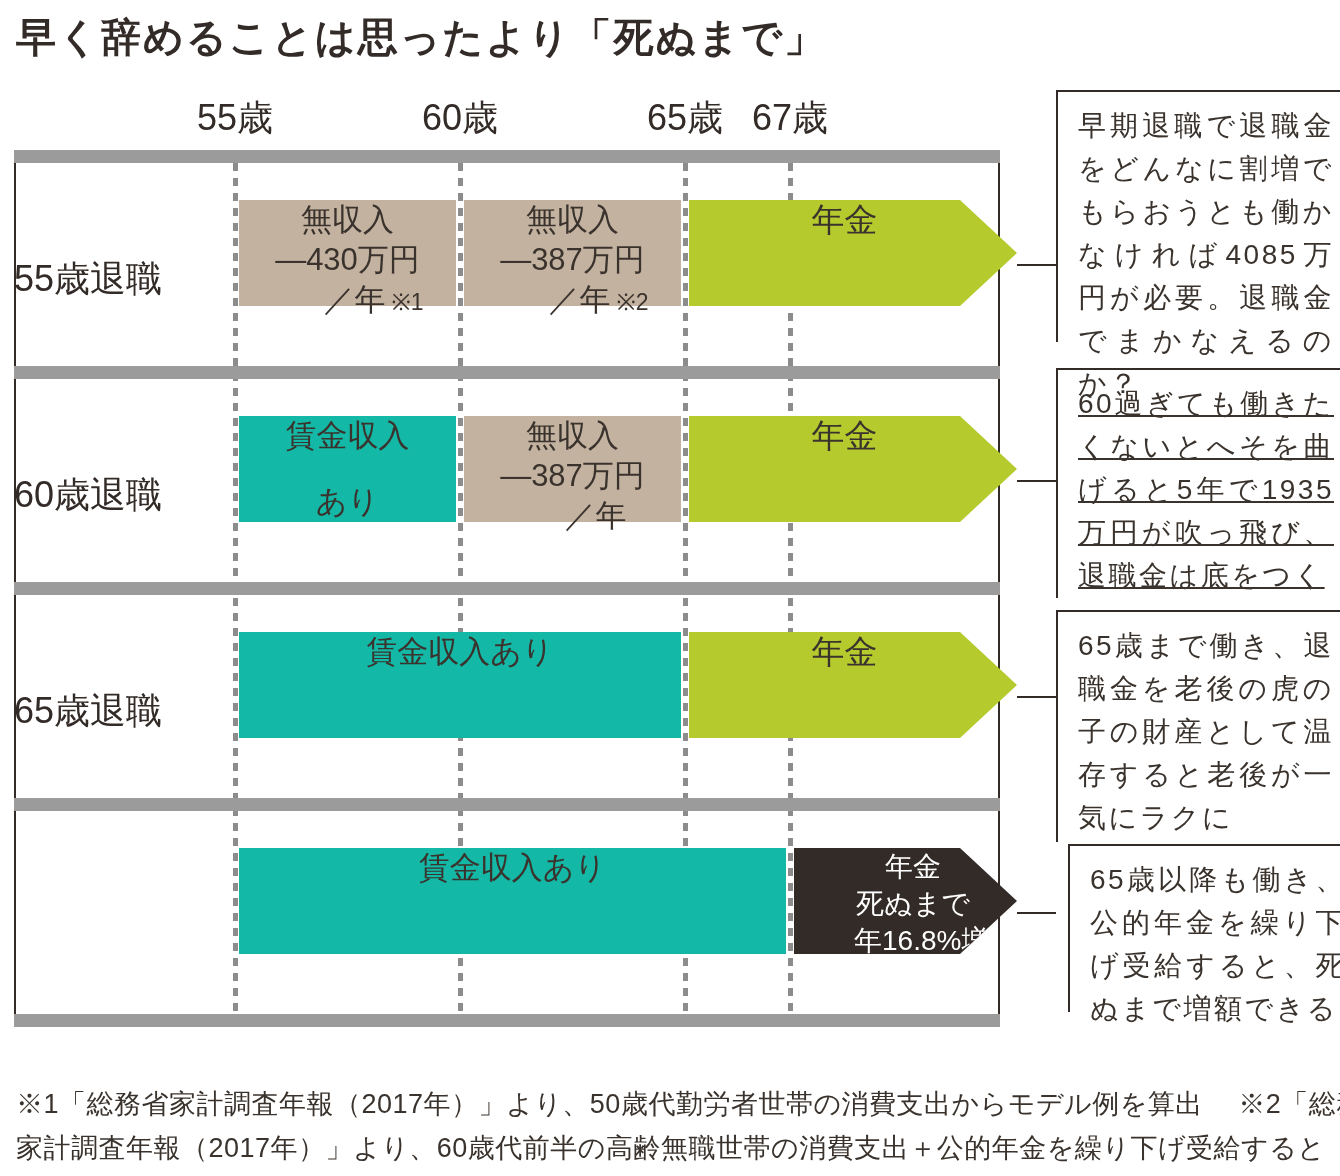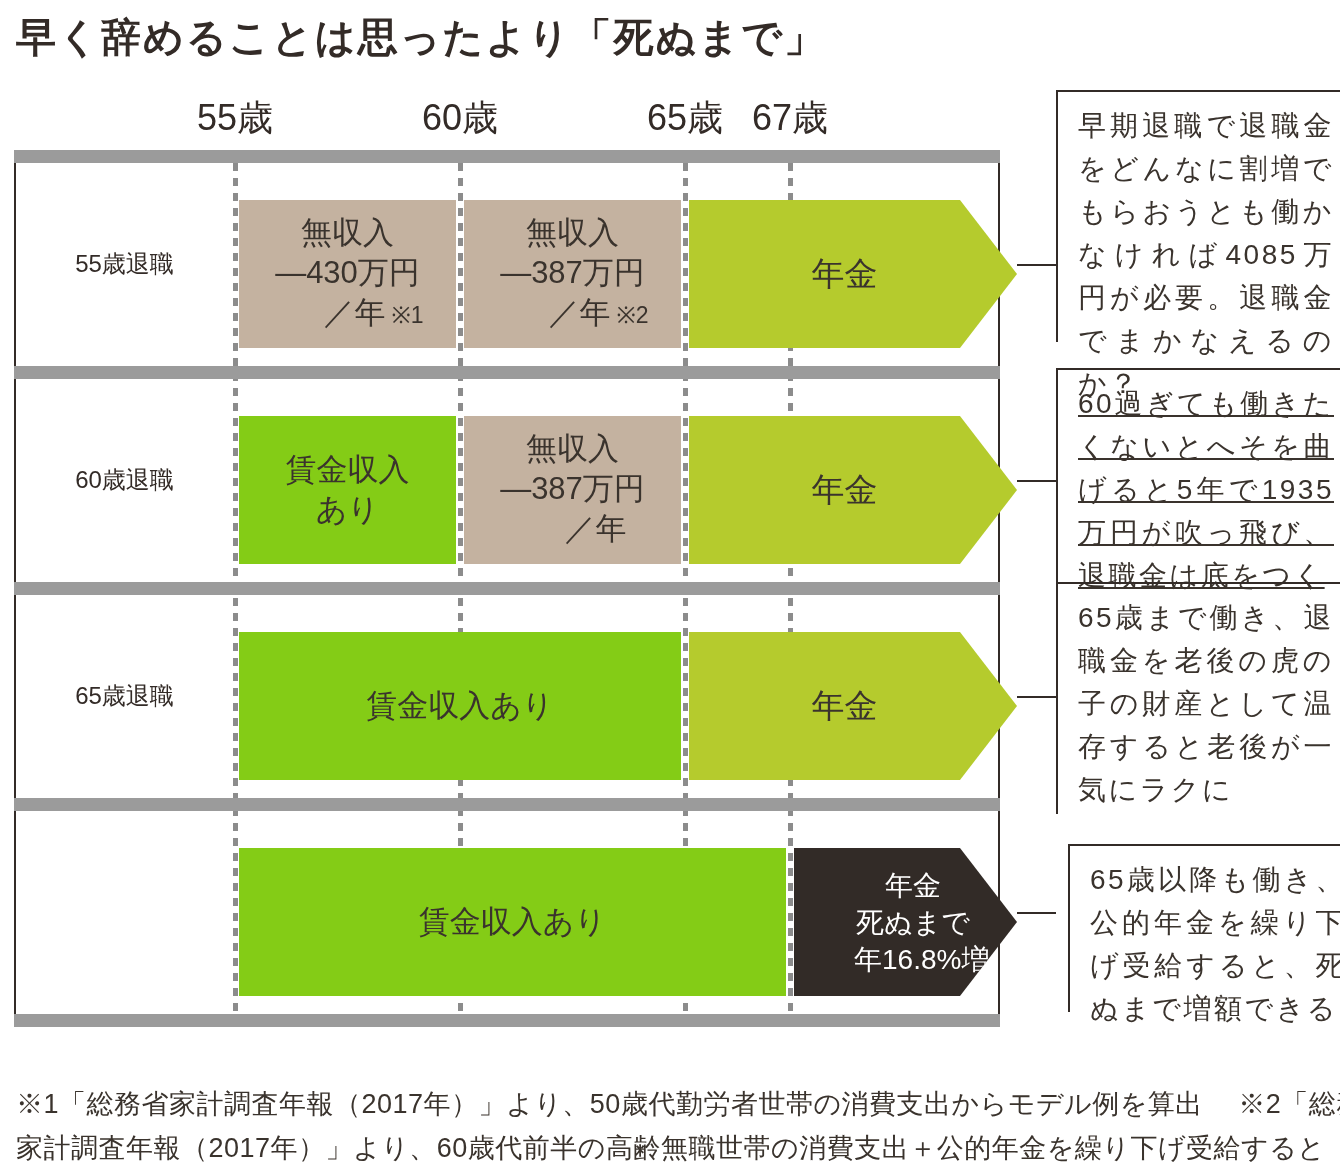--- a/index.html
+++ b/index.html
@@ -10,29 +10,29 @@
   .title { position:absolute; left:16px; top:10px; font-size:40px; font-weight:bold; letter-spacing:2px; }
 
   .axis-label { position:absolute; top:94px; height:48px; line-height:48px; font-size:36px; transform:translateX(-50%); white-space:nowrap; }
 
   .frame-border { position:absolute; top:150px; width:2px; height:877px; background:#332b27; }
   .separator { position:absolute; left:14px; width:986px; height:13px; background:#9b9b9b; }
   .gridline { position:absolute; top:163px; height:851px; width:5px;
               background:repeating-linear-gradient(180deg, #8c8c8c 0 8px, rgba(0,0,0,0) 8px 15px); }
 
   .row-label { position:absolute; left:14px; width:221px; height:46px; line-height:46px;
-               text-align:center; font-size:24px; font-weight:500; white-space:nowrap; }
+               text-align:left; font-size:36px; font-weight:500; white-space:nowrap;margin-top:15px; }
 
-  .bar { position:absolute; height:148px; display:flex; flex-direction:column; justify-content:center;
+  .bar { position:absolute; height:106px; display:flex; flex-direction:column; justify-content:space-between;
          text-align:center; font-size:31px; font-weight:500; color:#3a332d; z-index:2; }
   .bar .bar-line { line-height:40px; white-space:nowrap; }
   .bar .bar-line3 { transform:translateX(26px); }
   .bar .note { font-size:23px; margin-left:6px; }
   .bar-tan  { background:#c4b2a0; }
-  .bar-blue { background:#84cc16; }
+  .bar-blue { background:#14b8a6; }
   .arrow { clip-path:polygon(0 0, calc(100% - 57px) 0, 100% 50%, calc(100% - 57px) 100%, 0 100%); }
   .arrow-green { background:#b5cb2d; padding-left:40px; padding-right:57px; font-size:33px; }
   .arrow-black { background:#322b27; color:#ffffff; padding-left:60px; padding-right:45px; font-size:28px; }
   .arrow-black .bar-line { line-height:37px; }
 
   .connector { position:absolute; left:1017px; width:39px; height:2px; background:#332b27; z-index:1; }
 
   .annotation { position:absolute; left:1056px; width:284px; border-top:2px solid #332b27;
                 border-left:2px solid #332b27; padding:12px 6px 0 20px; overflow:visible;
                 font-size:28px; line-height:43px; letter-spacing:2.5px; color:#3a332d; text-align:justify; }
@@ -113,19 +113,19 @@
     <div class="bar-line">年16.8%増</div>
   </div>
 
   <div class="connector" style="top:264px;"></div>
   <div class="connector" style="top:480px;"></div>
   <div class="connector" style="top:696px;"></div>
   <div class="connector" style="top:912px;"></div>
 
   <div class="annotation" style="top:90px;  height:252px;">早期退職で退職金をどんなに割増でもらおうとも働かなければ4085万円が必要。退職金でまかなえるのか？</div>
   <div class="annotation" style="top:368px; height:230px;text-decoration:underline;">60過ぎても働きたくないとへそを曲げると5年で1935万円が吹っ飛び、退職金は底をつく</div>
-  <div class="annotation" style="top:582px; height:232px;">65歳まで働き、退職金を老後の虎の子の財産として温存すると老後が一気にラクに</div>
+  <div class="annotation" style="top:610px; height:232px;">65歳まで働き、退職金を老後の虎の子の財産として温存すると老後が一気にラクに</div>
   <div class="annotation" style="top:844px; height:168px;margin-left:12px;">65歳以降も働き、公的年金を繰り下げ受給すると、死ぬまで増額できる</div>
 
   <div class="footnote" style="top:1082px;">※1「総務省家計調査年報（2017年）」より、50歳代勤労者世帯の消費支出からモデル例を算出　 ※2「総務省</div>
   <div class="footnote" style="top:1126px;">家計調査年報（2017年）」より、60歳代前半の高齢無職世帯の消費支出＋公的年金を繰り下げ受給すると</div>
 
 </div>
 
 </body></html>

